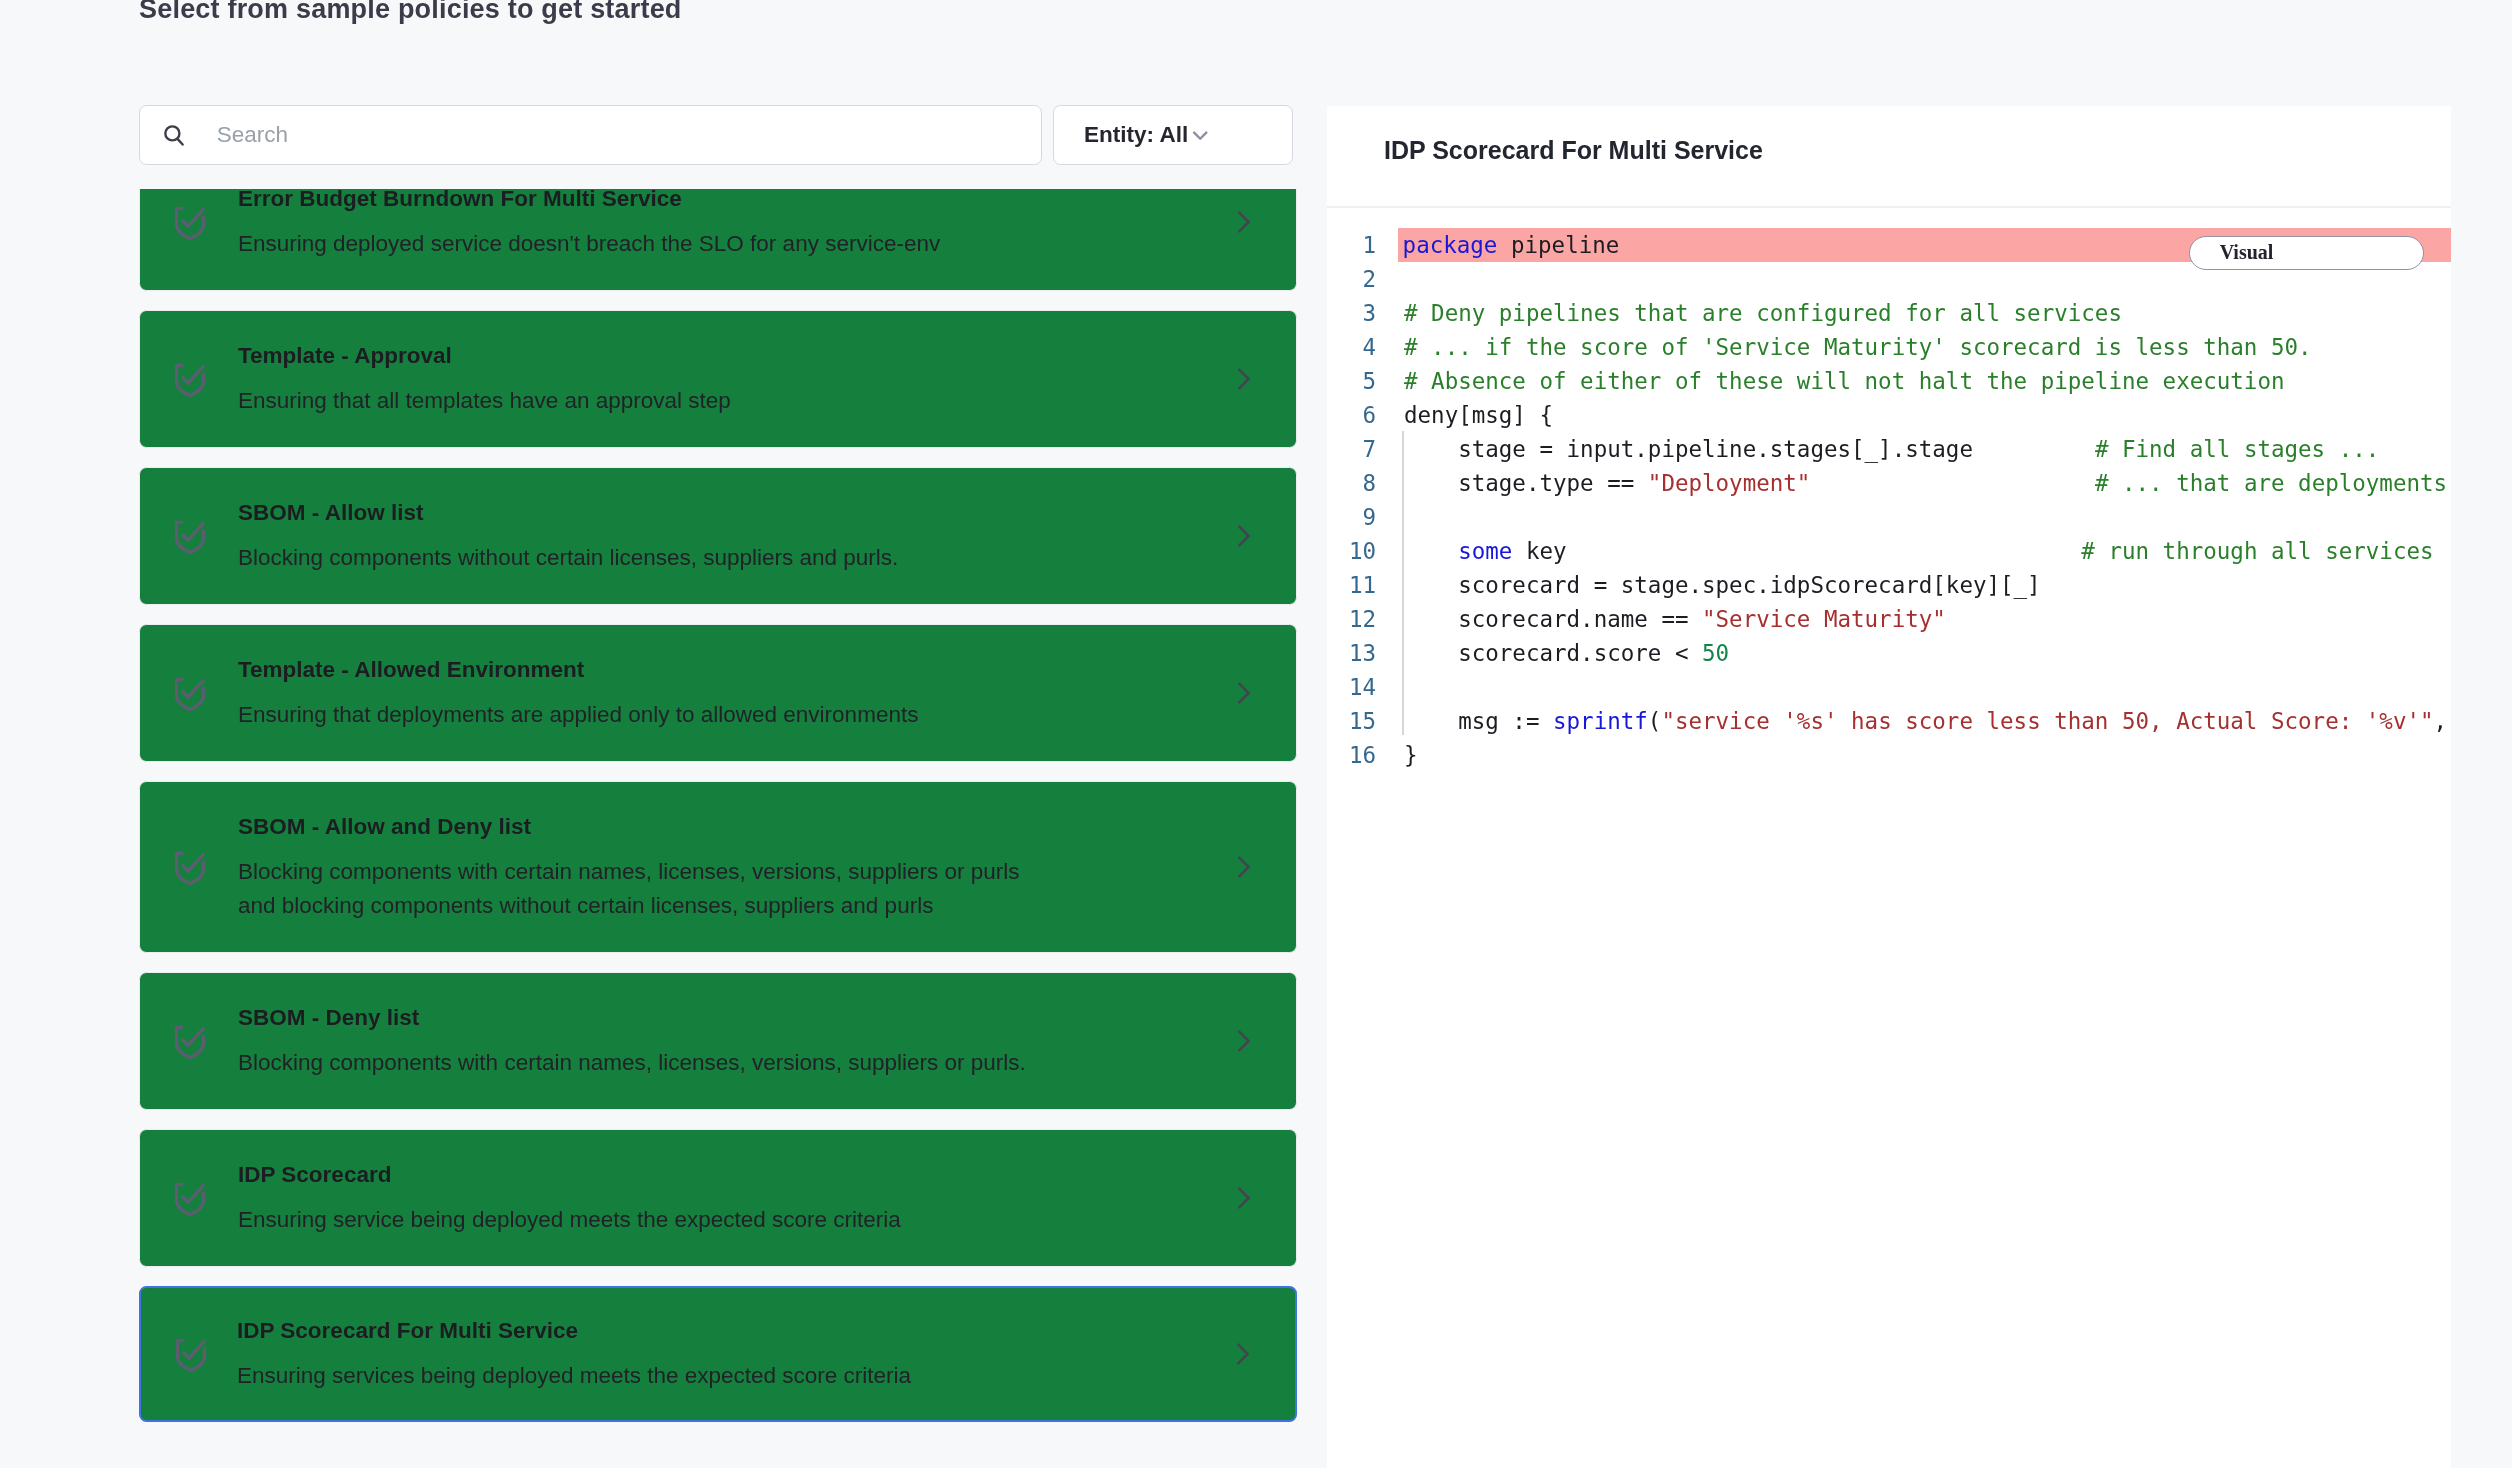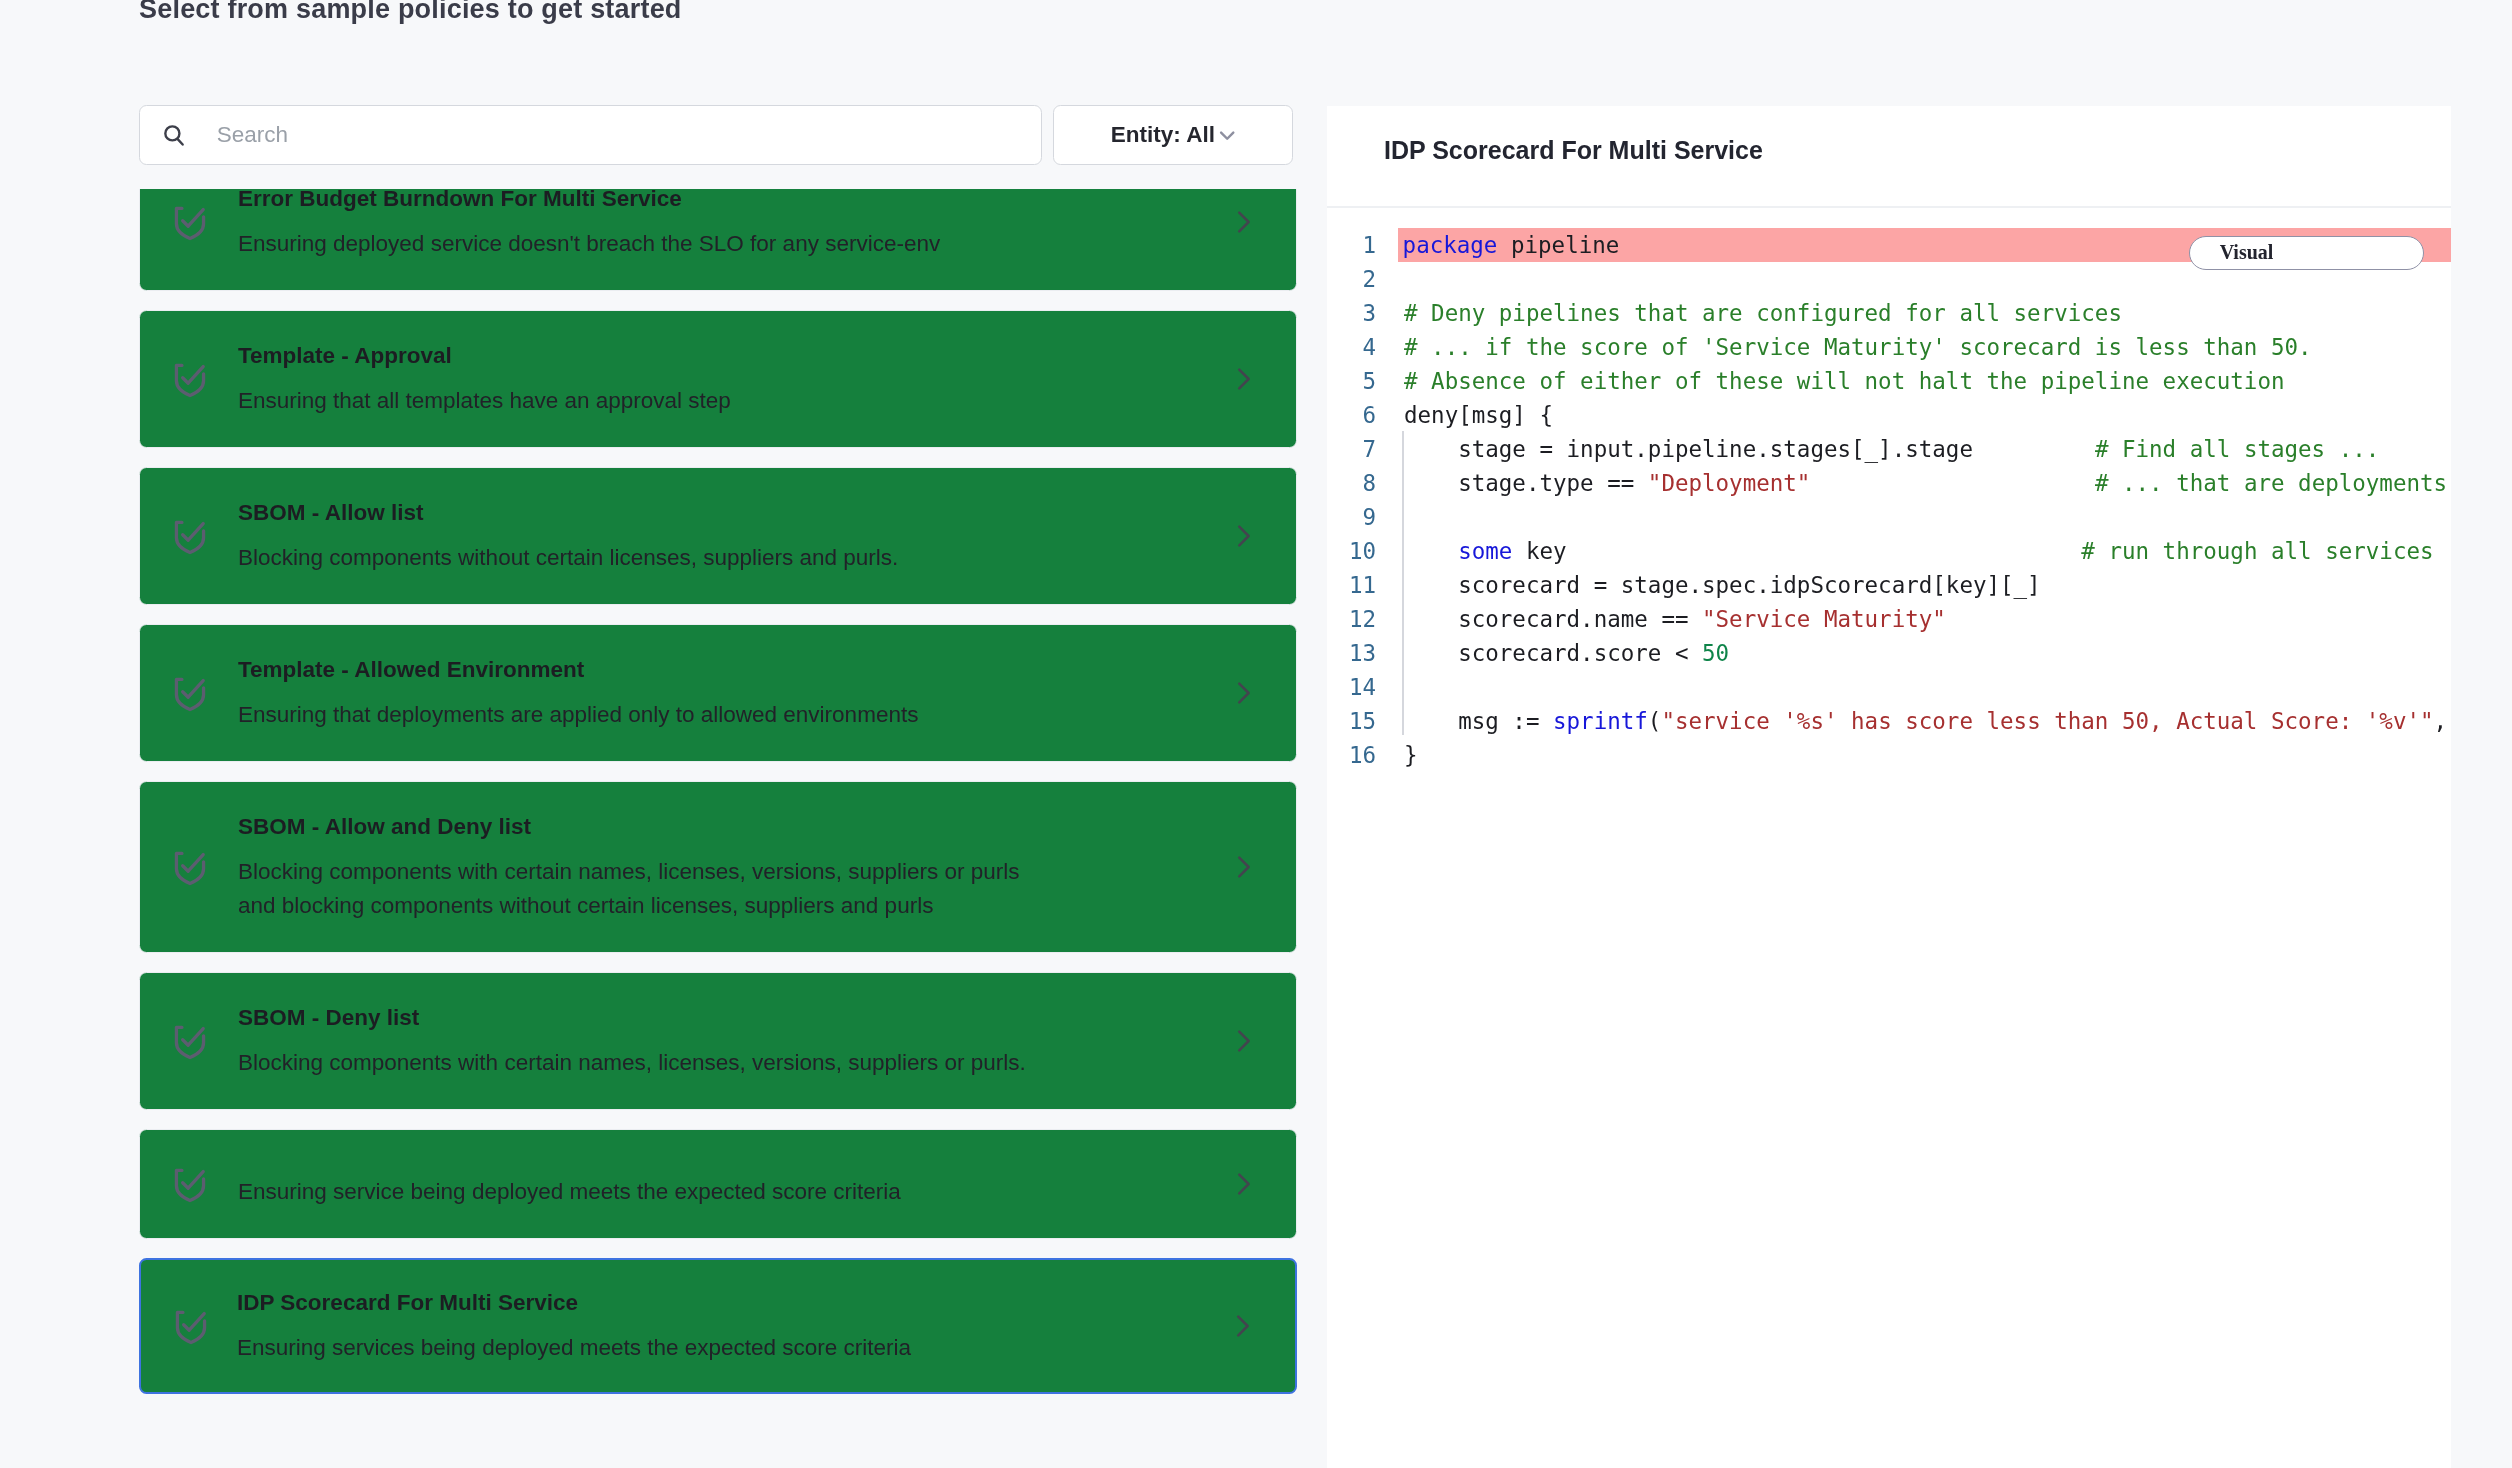--- a/index.html
+++ b/index.html
@@ -20,21 +20,21 @@
   }
   .search-box svg { flex:none; }
   .search-box input {
     flex:1; border:none; outline:none; background:transparent;
     font-family:"Liberation Sans", sans-serif; font-size:22.5px; color:#1d1e23;
   }
   .search-box input::placeholder { color:#9aa0a8; }
   .entity-btn {
     position:absolute; left:1053px; top:105px; width:240px; height:60px;
     background:#fff; border:0.9px solid #d5d8de; border-radius:7.5px;
-    display:flex; align-items:center; justify-content:center;
+    display:flex; align-items:center; justify-content:flex-start;
     padding:0 26px 0 30px; cursor:pointer;
     font-family:"Liberation Sans", sans-serif;
   }
   .entity-btn .lbl { font-size:22.5px; font-weight:700; color:#25262e; }
   
   .policy-list {
     position:absolute; left:139px; top:189px; width:1158px; height:1280px;
     overflow:hidden;
   }
   .policy-scroll { margin-top:-36px; }
@@ -192,20 +192,21 @@
       <polyline points="9,4.5 16.5,12 9,19.5"></polyline>
     </svg>
   </div>
 
   <div class="card">
     <svg class="shield-icon" width="44" height="44" viewBox="0 0 24 24" fill="none" stroke="#5c5d70" stroke-width="1.8" stroke-linecap="round" stroke-linejoin="round">
       <path d="M7.6 4.6 H4.6 V13 C4.6 17 8 19.4 12 21 C16 19.4 19.4 17 19.4 13 V9.2"></path>
       <polyline points="8,11.3 11,14.3 19.2,5.2"></polyline>
     </svg>
     <div class="card-text">
+      <div class="card-title">IDP Scorecard</div>
       <div class="card-desc">Ensuring service being deployed meets the expected score criteria</div>
     </div>
     <svg class="chev-icon" width="30" height="30" viewBox="0 0 24 24" fill="none" stroke="#43444e" stroke-width="2" stroke-linecap="round" stroke-linejoin="round">
       <polyline points="9,4.5 16.5,12 9,19.5"></polyline>
     </svg>
   </div>
 
   <div class="card selected">
     <svg class="shield-icon" width="44" height="44" viewBox="0 0 24 24" fill="none" stroke="#5c5d70" stroke-width="1.8" stroke-linecap="round" stroke-linejoin="round">
       <path d="M7.6 4.6 H4.6 V13 C4.6 17 8 19.4 12 21 C16 19.4 19.4 17 19.4 13 V9.2"></path>

